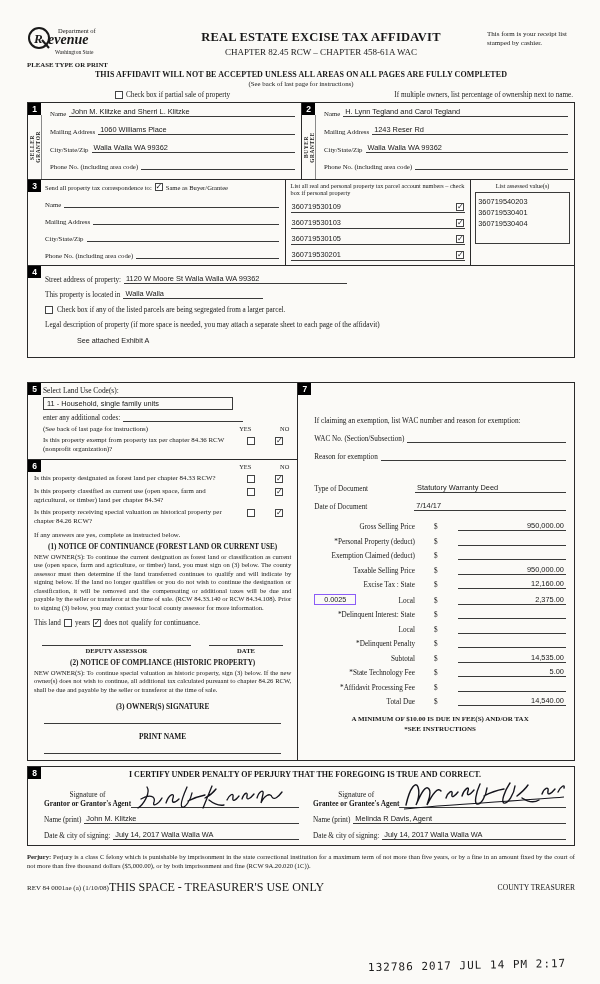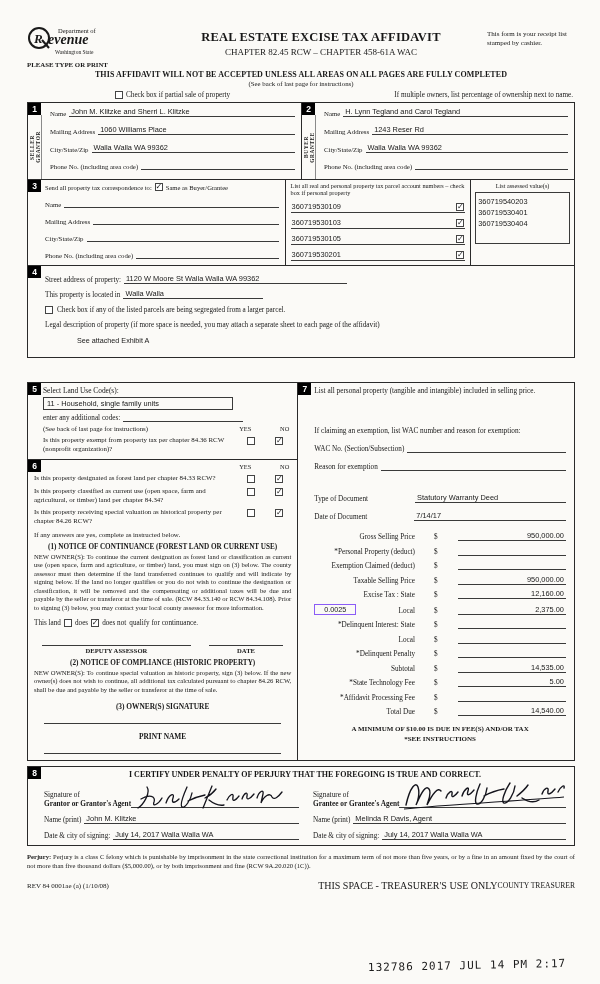--- a/index.html
+++ b/index.html
@@ -114,31 +114,31 @@
   .mincall { text-align:center; font-weight:bold; font-size:7px; margin-top:9px; }
   .seeinstr { text-align:center; font-weight:bold; font-size:7px; margin-top:2px; }
 
   
   .sec8 { border:1px solid #2a2a2a; margin-top:5px; position:relative; padding:3px 8px 5px 16px; }
   .certify { text-align:center; font-weight:bold; font-size:8px; }
   .sig-cols { display:flex; margin-top:3px; }
   .sig-col { width:50%; padding:0 6px 0 0; }
   .sig-col + .sig-col { padding:0 0 0 8px; }
   .sig8 { display:flex; align-items:flex-end; }
-  .sig8-label { font-size:7.3px; line-height:1.25; white-space:nowrap; }
+  .sig8-label { font-size:7.3px; line-height:1.25; white-space:nowrap;text-align:center; }
   .sig8-label .b { font-weight:bold; }
   .sig8-line { flex:1; border-bottom:1px solid #3a3a3a; position:relative; height:26px; }
   .sigsvg { position:absolute; left:2px; bottom:-6px; }
   .nrow { display:flex; align-items:flex-end; font-size:7.2px; margin-top:6px; }
 
   .perjury { font-size:6.6px; line-height:1.35; text-align:justify; margin-top:7px; }
   .perjury .lead { font-weight:bold; }
 
   .footrow { display:flex; align-items:center; margin-top:9px; font-size:7px; }
-  .footrow .mid { flex:1; text-align:right; font-size:10px; }
+  .footrow .mid { flex:1; text-align:left; font-size:12px; }
   .footrow .right { font-size:7.6px; }
 
   .stamp { position:absolute; right:34px; bottom:12px; font-family:"DejaVu Sans Mono",monospace; font-size:11px; letter-spacing:1px; color:#1c1c1c; transform:rotate(-1.2deg); }
 </style>
 </head>
 <body>
 
 <div class="page">
 
   <div class="header">
@@ -355,42 +355,41 @@
             <span class="cb"></span>
             <span class="cb">✓</span>
           </span>
         </div>
         <div class="if-yes">If any answers are yes, complete as instructed below.</div>
         <div class="notice-title">(1) NOTICE OF CONTINUANCE (FOREST LAND OR CURRENT USE)</div>
         <div class="notice-text">NEW OWNER(S): To continue the current designation as forest land or classification as current use (open space, farm and agriculture, or timber) land, you must sign on (3) below. The county assessor must then determine if the land transferred continues to qualify and will indicate by signing below. If the land no longer qualifies or you do not wish to continue the designation or classification, it will be removed and the compensating or additional taxes will be due and payable by the seller or transferor at the time of sale. (RCW 84.33.140 or RCW 84.34.108). Prior to signing (3) below, you may contact your local county assessor for more information.</div>
         <div class="land-row">
           <span>This land</span>
           <span class="cb"></span>
-          <span>does</span>
+          <span>years</span>
           <span class="cb">✓</span>
           <span>does not</span>
           <span>qualify for continuance.</span>
         </div>
         <div class="assessor-row">
           <div class="acell w1"><span>DEPUTY ASSESSOR</span></div>
           <div class="acell w2"><span>DATE</span></div>
         </div>
         <div class="notice-title">(2) NOTICE OF COMPLIANCE (HISTORIC PROPERTY)</div>
         <div class="notice-text">NEW OWNER(S): To continue special valuation as historic property, sign (3) below. If the new owner(s) does not wish to continue, all additional tax calculated pursuant to chapter 84.26 RCW, shall be due and payable by the seller or transferor at the time of sale.</div>
         <div class="center-bold">(3) OWNER(S) SIGNATURE</div>
         <div class="sig-space"></div>
         <div class="center-bold">PRINT NAME</div>
         <div class="sig-space"></div>
       </div>
     </div>
 
     <div class="col-right">
       <div class="sec7">
         <div class="badge">7</div>
-        <div class="pp-text">List all personal property (tangible and intangible) included in selling price.</div>
         <div class="exempt-block">
           <div class="exempt-intro">If claiming an exemption, list WAC number and reason for exemption:</div>
           <div class="s7row">
               <span class="flabel">WAC No. (Section/Subsection)</span>
               <span class="fval val" style="flex:1"></span>
             </div>
           <div class="s7row">
               <span class="flabel">Reason for exemption</span>
               <span class="fval val" style="flex:1"></span>
             </div>

